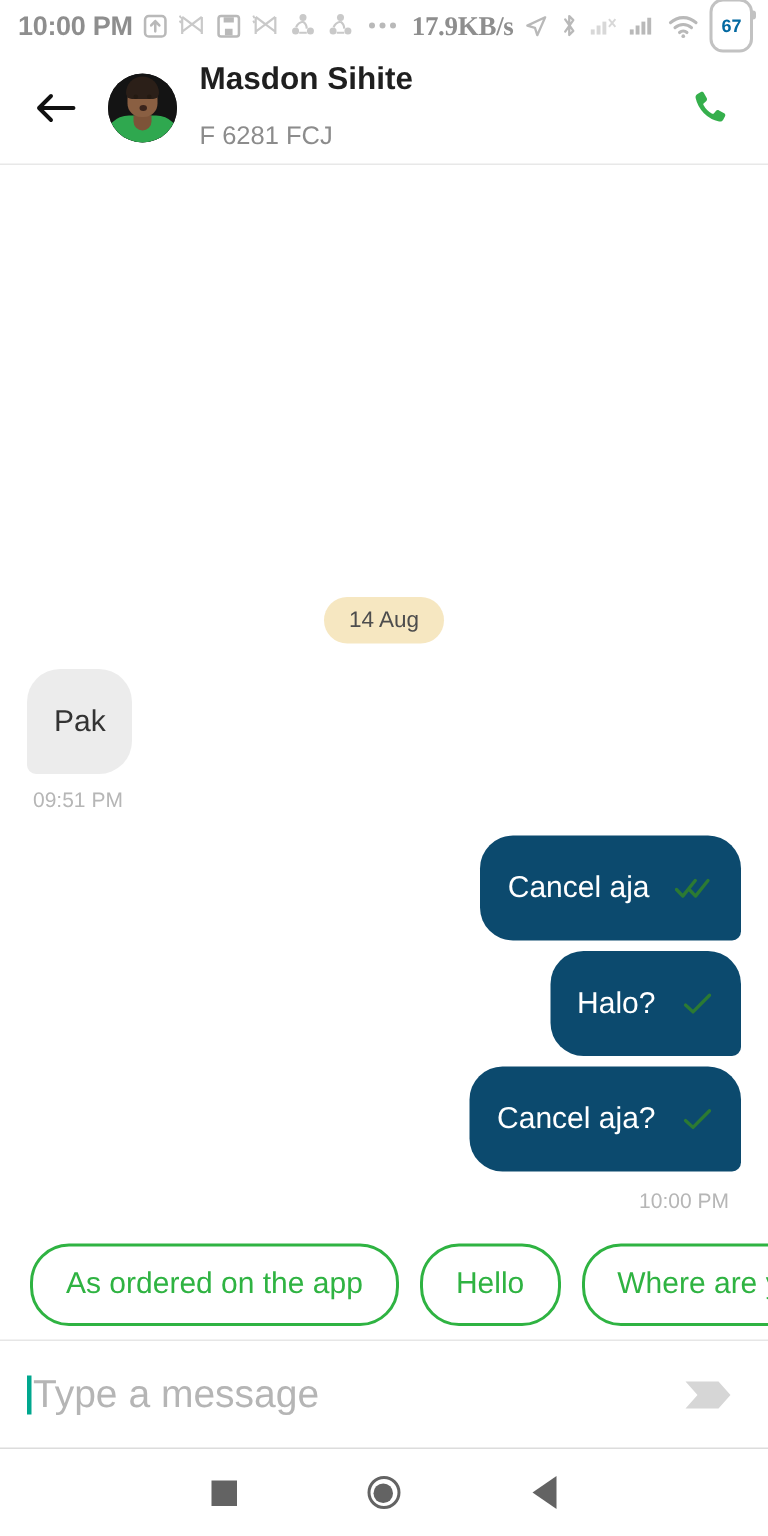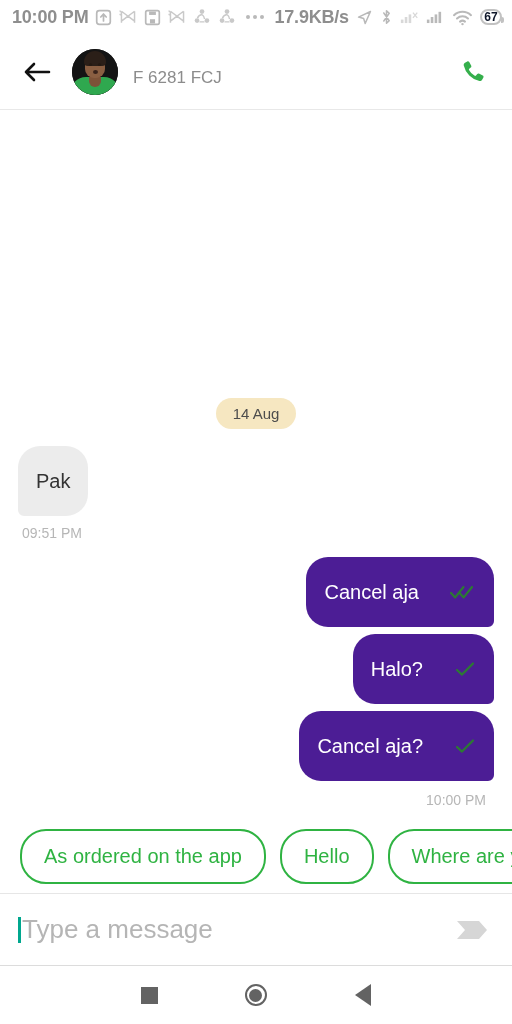--- a/index.html
+++ b/index.html
@@ -13,28 +13,28 @@
 
   
   .statusbar {
     height: 34px; flex: 0 0 34px;
     display: flex; align-items: center;
     padding: 0 10px 0 12px;
     gap: 7px;
     background: #ffffff;
   }
   .sb-clock { font-size: 18px; font-weight: bold; color: #8e8e8e; letter-spacing: -0.2px; white-space: nowrap; }
-  .sb-speed { font-size: 18px; font-weight: bold; color: #8e8e8e; letter-spacing: -0.2px; white-space: nowrap; margin-left: auto; }
+  .sb-speed { font-size: 18px; font-weight: bold; color: #8e8e8e; letter-spacing: -0.2px; white-space: nowrap; margin-left: auto; font-family: Liberation Serif, serif; }
   .sb-ico { flex: 0 0 auto; display: flex; align-items: center; justify-content: center; }
   .sb-dots { display: flex; gap: 3px; align-items: center; padding: 0 3px; }
   .sb-dots i { width: 4px; height: 4px; border-radius: 50%; background: #b9b9b9; display: block; }
   .batt {
-    width: 38px; height: 16px; border: 2px solid #c2c2c2; border-radius: 9px;
+    width: 38px; height: 36px; border: 2px solid #c2c2c2; border-radius: 9px;
     display: flex; align-items: center; justify-content: center;
-    font-size: 12px; font-weight: bold; color: #0f172a; position: relative;
+    font-size: 12px; font-weight: bold; color: #0369a1; position: relative;
   }
   .batt::after { content:""; position:absolute; right:-4px; top:6px; width:3px; height:6px; background:#c2c2c2; border-radius:0 2px 2px 0; }
 
   
   .header {
     flex: 0 0 76px; height: 76px;
     display: flex; align-items: center;
     padding: 0 18px 0 20px;
     background: #fff;
     border-bottom: 1px solid #e8e8e8;
@@ -77,23 +77,23 @@
   .msg-row.in { justify-content: flex-start; }
   .msg-row.out { justify-content: flex-end; }
   .bubble {
     max-width: 82%; padding: 23px 18px;
     font-size: 20px; line-height: 1.2;
     border-radius: 22px;
     word-wrap: break-word;
   }
   .bubble.in { background: #ececec; color: #333333; border-bottom-left-radius: 6px; }
   .bubble.out {
-    background: #4c1d95; color: #ffffff;
+    background: #0c4a6e; color: #ffffff;
     border-bottom-right-radius: 6px;
-    display: flex; align-items: center; gap: 31px;
+    display: flex; align-items: center; gap: 17px;
   }
   .ts { font-size: 14px; color: #b6b6b6; margin: 2px 0 16px 4px; }
   .ts.right { text-align: right; margin: 4px 8px 6px 0; }
   .tick { flex: 0 0 auto; display:flex; align-items:center; }
 
   
   .quickbar {
     flex: 0 0 74px; height: 74px;
     display: flex; align-items: center; gap: 14px;
     padding: 0 0 0 20px;
@@ -249,20 +249,21 @@
       <div class="av-shirt"></div>
       <div class="av-neck"></div>
       <div class="av-face"></div>
       <div class="av-hair"></div>
       <div class="av-eyeL"></div>
       <div class="av-eyeR"></div>
       <div class="av-mouth"></div>
     </div>
 
     <div class="htext">
+      <div class="hname">Masdon Sihite</div>
       <div class="hsub">F 6281 FCJ</div>
     </div>
 
     <div class="call-btn">
       <svg width="30" height="30" viewBox="0 0 24 24">
           <path d="M6.6 3.5c.6-.3 1.3-.1 1.6.5l1.5 2.7c.3.6.2 1.3-.3 1.7l-1.2 1c-.3.2-.4.6-.2 1a11 11 0 0 0 4.6 4.6c.4.2.8.1 1-.2l1-1.2c.4-.5 1.1-.6 1.7-.3l2.7 1.5c.6.3.8 1 .5 1.6l-1 1.8c-.4.8-1.3 1.2-2.2 1A16.5 16.5 0 0 1 3.8 6.7c-.2-.9.2-1.8 1-2.2z" fill="#35af4c"></path>
         </svg>
     </div>
   </div>
 

